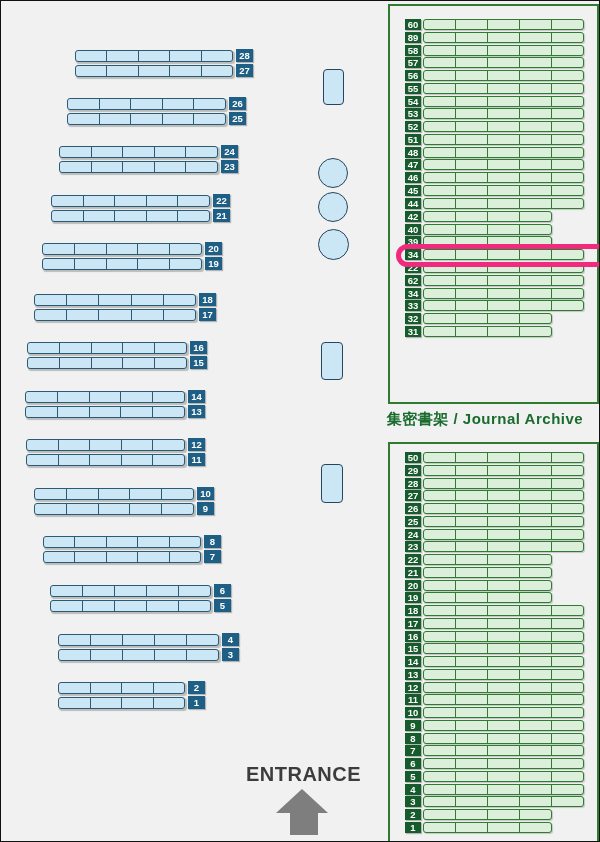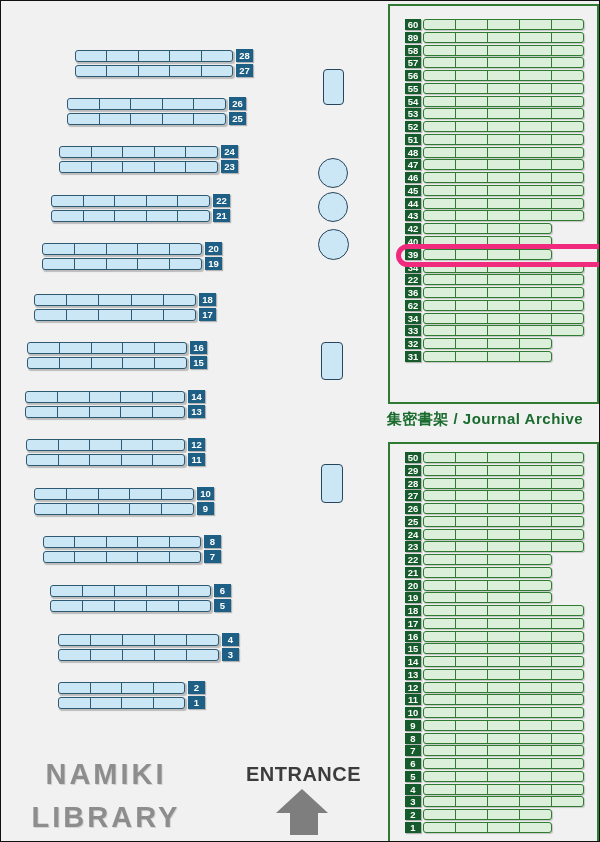--- a/index.html
+++ b/index.html
@@ -579,30 +579,20 @@
         <div class="archive-row">
           <div class="archive-tag">44</div>
           <div class="gshelf" style="width: 161px;">
             <div class="seg"></div>
             <div class="seg"></div>
             <div class="seg"></div>
             <div class="seg"></div>
             <div class="seg"></div>
           </div>
         </div>
-        <div class="archive-row">
-          <div class="archive-tag">43</div>
-          <div class="gshelf" style="width: 161px;">
-            <div class="seg"></div>
-            <div class="seg"></div>
-            <div class="seg"></div>
-            <div class="seg"></div>
-            <div class="seg"></div>
-          </div>
-        </div>
       </div>
       <div class="archive-pair">
         <div class="archive-row">
           <div class="archive-tag">42</div>
           <div class="gshelf" style="width: 129px;">
             <div class="seg"></div>
             <div class="seg"></div>
             <div class="seg"></div>
             <div class="seg"></div>
           </div>
@@ -644,30 +634,20 @@
           <div class="gshelf" style="width: 161px;">
             <div class="seg"></div>
             <div class="seg"></div>
             <div class="seg"></div>
             <div class="seg"></div>
             <div class="seg"></div>
           </div>
         </div>
       </div>
       <div class="archive-pair">
-        <div class="archive-row">
-          <div class="archive-tag">36</div>
-          <div class="gshelf" style="width: 161px;">
-            <div class="seg"></div>
-            <div class="seg"></div>
-            <div class="seg"></div>
-            <div class="seg"></div>
-            <div class="seg"></div>
-          </div>
-        </div>
         <div class="archive-row">
           <div class="archive-tag">62</div>
           <div class="gshelf" style="width: 161px;">
             <div class="seg"></div>
             <div class="seg"></div>
             <div class="seg"></div>
             <div class="seg"></div>
             <div class="seg"></div>
           </div>
         </div>
@@ -1040,22 +1020,18 @@
             <div class="seg"></div>
             <div class="seg"></div>
             <div class="seg"></div>
           </div>
         </div>
       </div>
     </div>
 
   <div id="highlight-ring" style="left: 395px; top: 242.5px; width: 215px; height: 23px;"></div>
 
-  <div id="library-name">
-    <div>NAMIKI</div>
-    <div>LIBRARY</div>
-  </div>
 
   <div id="entrance-label">ENTRANCE</div>
   <div id="entrance-arrow-head"></div>
   <div id="entrance-arrow-stem"></div>
 
 </div>
 
 </body></html>

